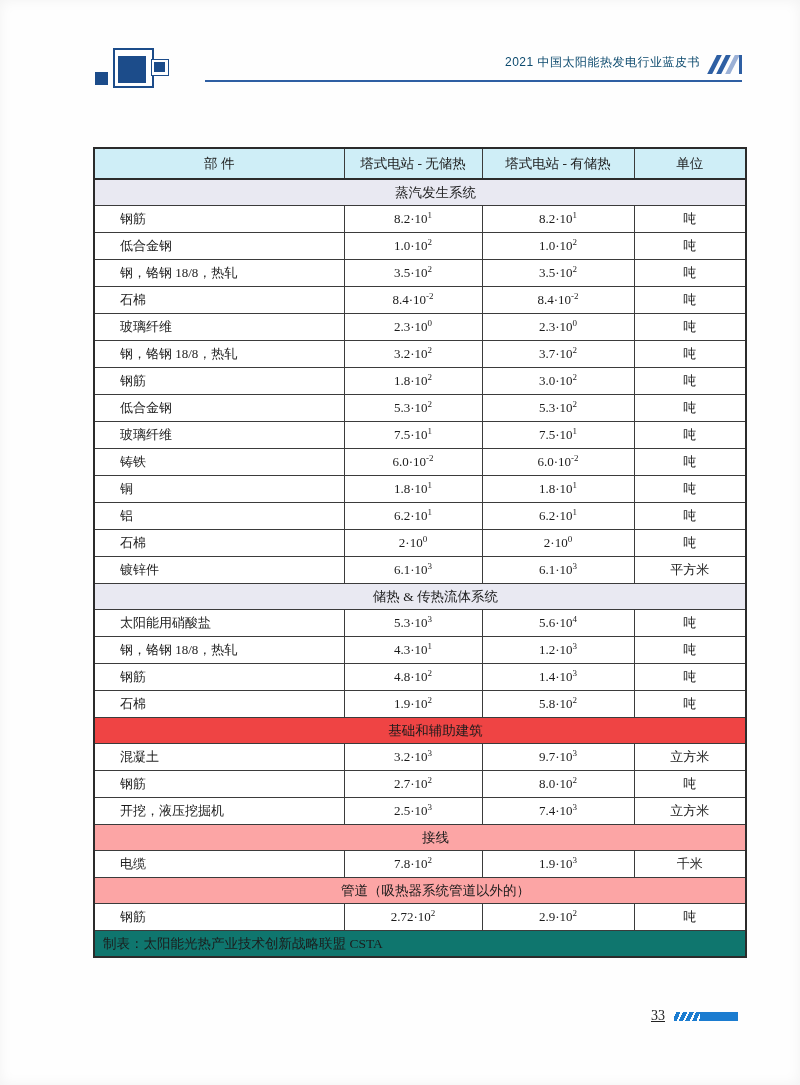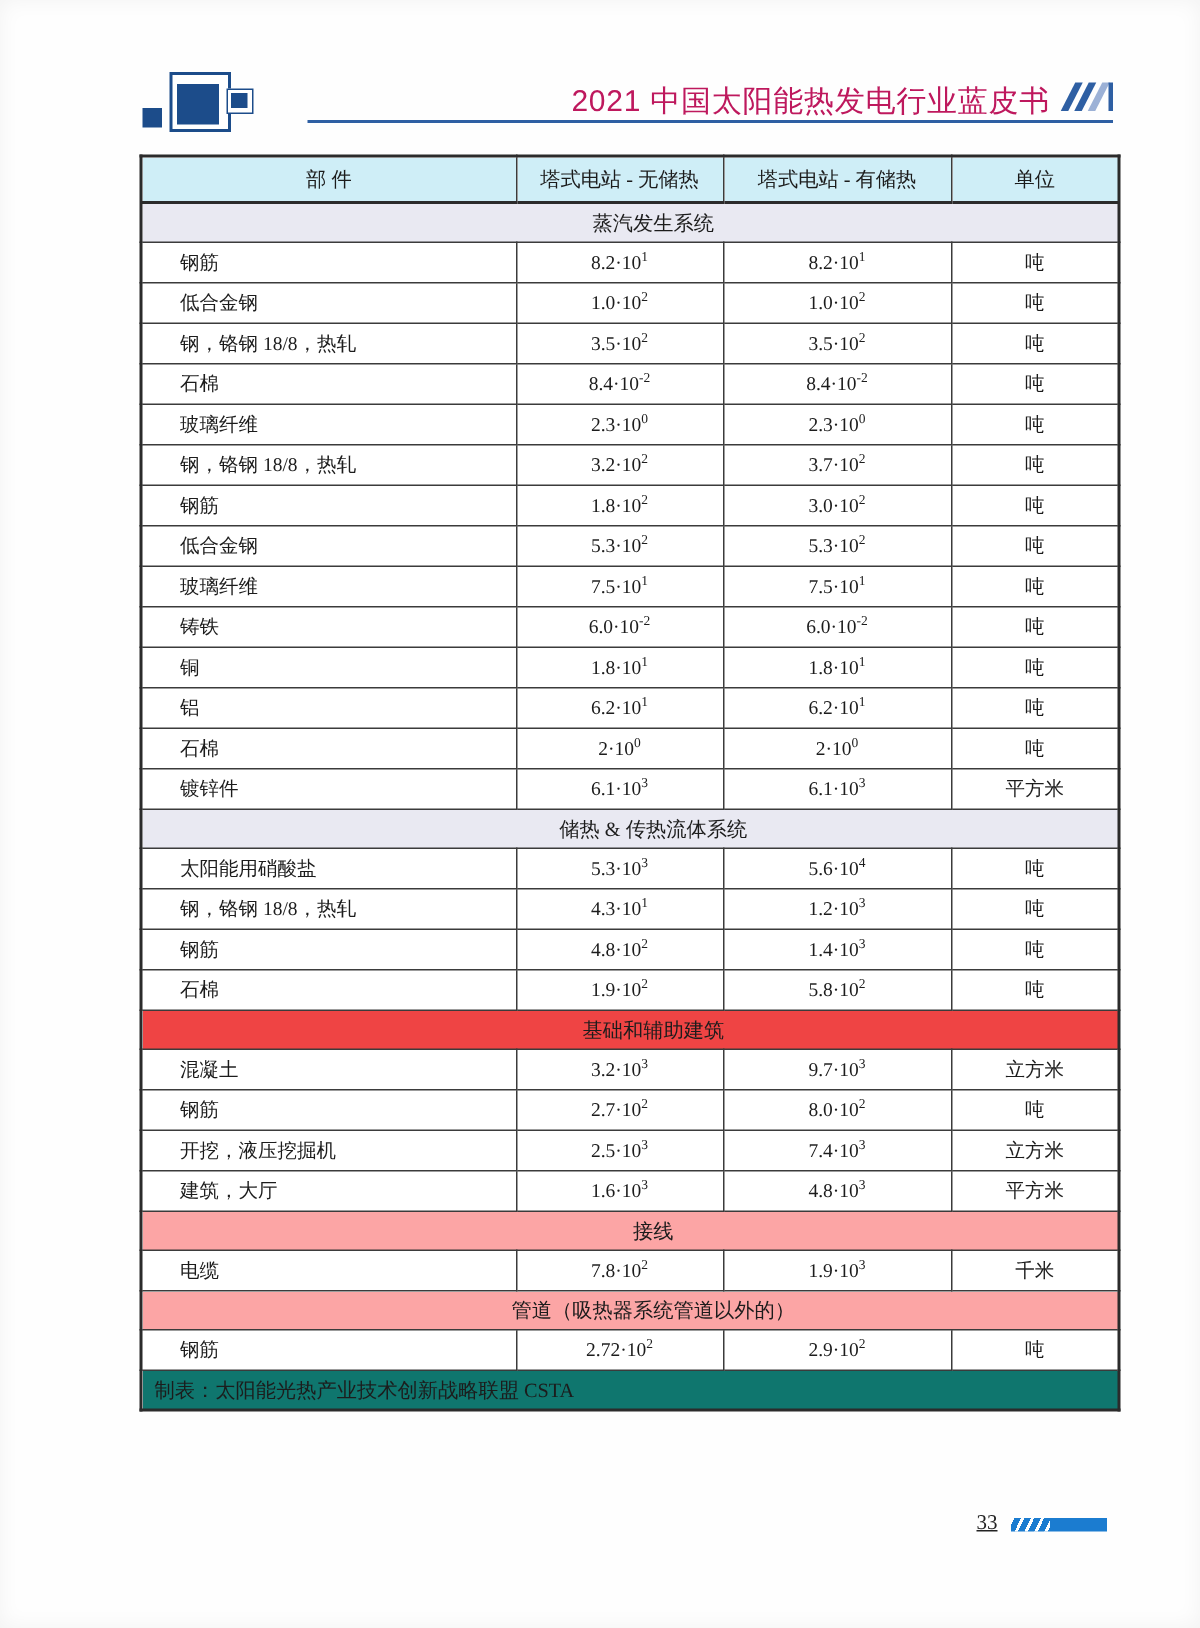--- a/index.html
+++ b/index.html
@@ -17,35 +17,35 @@
   .logo .sq{position:absolute;background:#1c4c8a;}
   .logo .sq1{left:7px;top:28px;width:13px;height:13px;}
   .logo .rect-outline{position:absolute;left:25px;top:4px;width:37px;height:36px;border:2px solid #1c4c8a;background:#fff;}
   .logo .sq2{left:30px;top:12px;width:28px;height:27px;}
   .logo .sq3-outline{position:absolute;left:63px;top:15px;width:16px;height:15px;border:1.5px solid #1c4c8a;background:#fff;}
   .logo .sq4{left:66px;top:18px;width:11px;height:10px;}
 
   .header-title{
     position:absolute;top:54px;right:100px;
     font-family:"Liberation Sans","DejaVu Sans",sans-serif;
-    font-size:20px;color:#be185d;letter-spacing:0.5px;white-space:nowrap;
+    font-size:12px;color:#0c4a6e;letter-spacing:0.5px;white-space:nowrap;
   }
   .slashes{position:absolute;left:709px;top:55px;width:36px;height:20px;}
   .slashes i{position:absolute;top:0;width:5px;height:19px;transform:skewX(-27deg);background:#2e5fa3;}
   .slashes i.s1{left:3px;}
   .slashes i.s2{left:12px;}
   .slashes i.s3{left:21px;background:#9cb1d6;}
   .slashes i.s4{left:30px;width:2.5px;transform:none;}
   .header-rule{position:absolute;left:205px;top:80px;width:537px;height:2px;background:#2e5fa3;}
 
   
   .table-wrap{position:absolute;left:93px;top:103px;width:652px;}
   table{
     border-collapse:collapse;table-layout:fixed;width:652px;
-    font-size:13px;color:#1c1c1c;
+    font-size:13px;color:#1c1c1c;margin-top:44px;
   }
   table{border:2px solid #2b2b2b;}
   td,th{border:1px solid #3b3b3b;padding:0 4px;overflow:hidden;white-space:nowrap;}
   th{
     height:29px;background:#cfeef7;font-weight:normal;
     text-align:center;font-size:13.5px;
   }
   thead th{border-bottom:2px solid #2b2b2b;}
   tr.section td{
     height:25px;text-align:center;font-size:13.5px;padding-left:35px;
@@ -236,26 +236,20 @@
             <td class="c-val">2.7·10<sup>2</sup></td>
             <td class="c-val">8.0·10<sup>2</sup></td>
             <td class="c-unit">吨</td>
           </tr>
           <tr class="data">
             <td class="c-name">开挖，液压挖掘机</td>
             <td class="c-val">2.5·10<sup>3</sup></td>
             <td class="c-val">7.4·10<sup>3</sup></td>
             <td class="c-unit">立方米</td>
           </tr>
-          <tr class="data">
-            <td class="c-name">建筑，大厅</td>
-            <td class="c-val">1.6·10<sup>3</sup></td>
-            <td class="c-val">4.8·10<sup>3</sup></td>
-            <td class="c-unit">平方米</td>
-          </tr>
           <tr class="section theme-peach">
             <td colspan="4">接线</td>
           </tr>
           <tr class="data">
             <td class="c-name">电缆</td>
             <td class="c-val">7.8·10<sup>2</sup></td>
             <td class="c-val">1.9·10<sup>3</sup></td>
             <td class="c-unit">千米</td>
           </tr>
           <tr class="section theme-peach">

